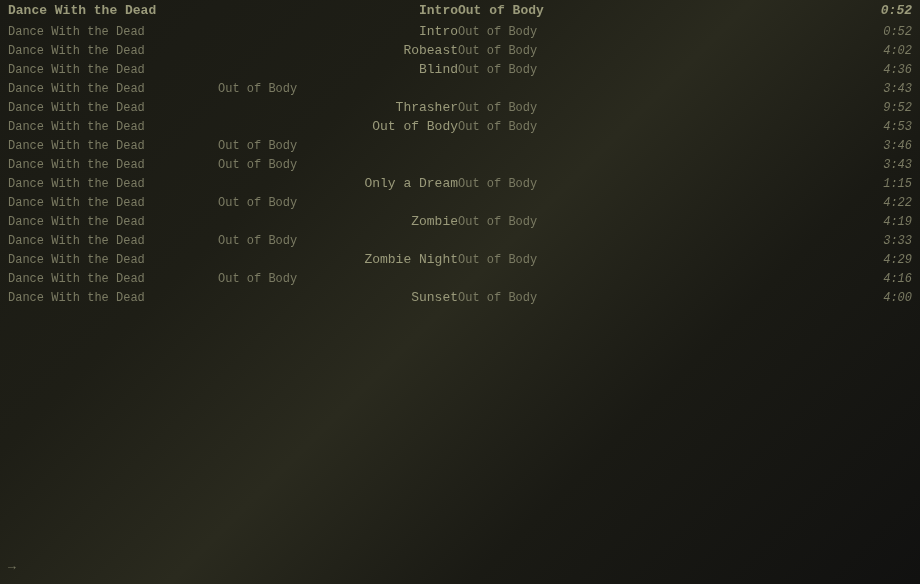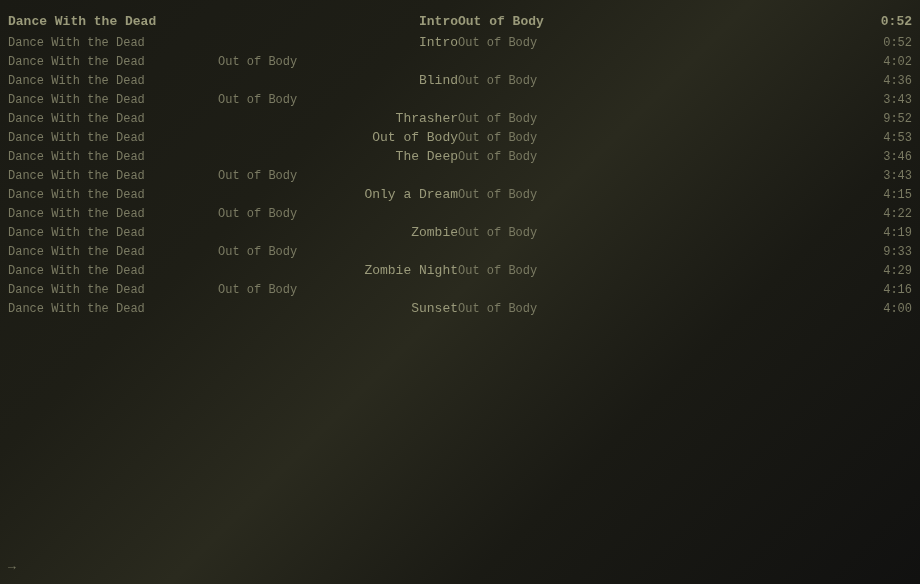--- a/index.html
+++ b/index.html
@@ -13,21 +13,21 @@
       height: 584px;
       background: linear-gradient(135deg, #1a1a14 0%, #1e1e16 30%, #2a2a1e 50%, #1a1a14 70%, #111110 100%);
       font-family: 'Courier New', Courier, monospace;
       font-size: 13px;
       color: #8a8a72;
       overflow: hidden;
       position: relative;
     }
 
     .track-list {
-      padding: 12px 0;
+      padding: 1px 0;
       width: 100%;
     }
 
     .track-row {
       display: flex;
       align-items: center;
       padding: 2px 8px;
       height: 19px;
       cursor: pointer;
     }
@@ -64,20 +64,21 @@
       white-space: nowrap;
       overflow: hidden;
     }
 
     .col-duration {
       width: 60px;
       min-width: 60px;
       text-align: right;
       color: #7a7a62;
       font-size: 12px;
+      font-style: italic;
     }
 
     .header .col-artist,
     .header .col-title,
     .header .col-album,
     .header .col-duration {
       color: #9a9a7a;
       font-size: 13px;
     }
 
@@ -100,20 +101,21 @@
     <span class="col-duration">0:52</span>
   </div>
 <div class="track-row">
       <span class="col-artist">Dance With the Dead</span>
       <span class="col-title">Intro</span>
       <span class="col-album">Out of Body</span>
       <span class="col-duration">0:52</span>
     </div>
     <div class="track-row">
       <span class="col-artist">Dance With the Dead</span>
+      <span class="col-title">Robeast</span>
       <span class="col-album">Out of Body</span>
       <span class="col-duration">4:02</span>
     </div>
     <div class="track-row">
       <span class="col-artist">Dance With the Dead</span>
       <span class="col-title">Blind</span>
       <span class="col-album">Out of Body</span>
       <span class="col-duration">4:36</span>
     </div>
     <div class="track-row">
@@ -128,50 +130,49 @@
       <span class="col-duration">9:52</span>
     </div>
     <div class="track-row">
       <span class="col-artist">Dance With the Dead</span>
       <span class="col-title">Out of Body</span>
       <span class="col-album">Out of Body</span>
       <span class="col-duration">4:53</span>
     </div>
     <div class="track-row">
       <span class="col-artist">Dance With the Dead</span>
-      <span class="col-title">The Deep</span>
       <span class="col-album">Out of Body</span>
       <span class="col-duration">3:46</span>
     </div>
     <div class="track-row">
       <span class="col-artist">Dance With the Dead</span>
       <span class="col-album">Out of Body</span>
       <span class="col-duration">3:43</span>
     </div>
     <div class="track-row">
       <span class="col-artist">Dance With the Dead</span>
       <span class="col-title">Only a Dream</span>
       <span class="col-album">Out of Body</span>
-      <span class="col-duration">4:15</span>
+      <span class="col-duration">1:15</span>
     </div>
     <div class="track-row">
       <span class="col-artist">Dance With the Dead</span>
       <span class="col-album">Out of Body</span>
       <span class="col-duration">4:22</span>
     </div>
     <div class="track-row">
       <span class="col-artist">Dance With the Dead</span>
       <span class="col-title">Zombie</span>
       <span class="col-album">Out of Body</span>
       <span class="col-duration">4:19</span>
     </div>
     <div class="track-row">
       <span class="col-artist">Dance With the Dead</span>
       <span class="col-album">Out of Body</span>
-      <span class="col-duration">9:33</span>
+      <span class="col-duration">3:33</span>
     </div>
     <div class="track-row">
       <span class="col-artist">Dance With the Dead</span>
       <span class="col-title">Zombie Night</span>
       <span class="col-album">Out of Body</span>
       <span class="col-duration">4:29</span>
     </div>
     <div class="track-row">
       <span class="col-artist">Dance With the Dead</span>
       <span class="col-album">Out of Body</span>

